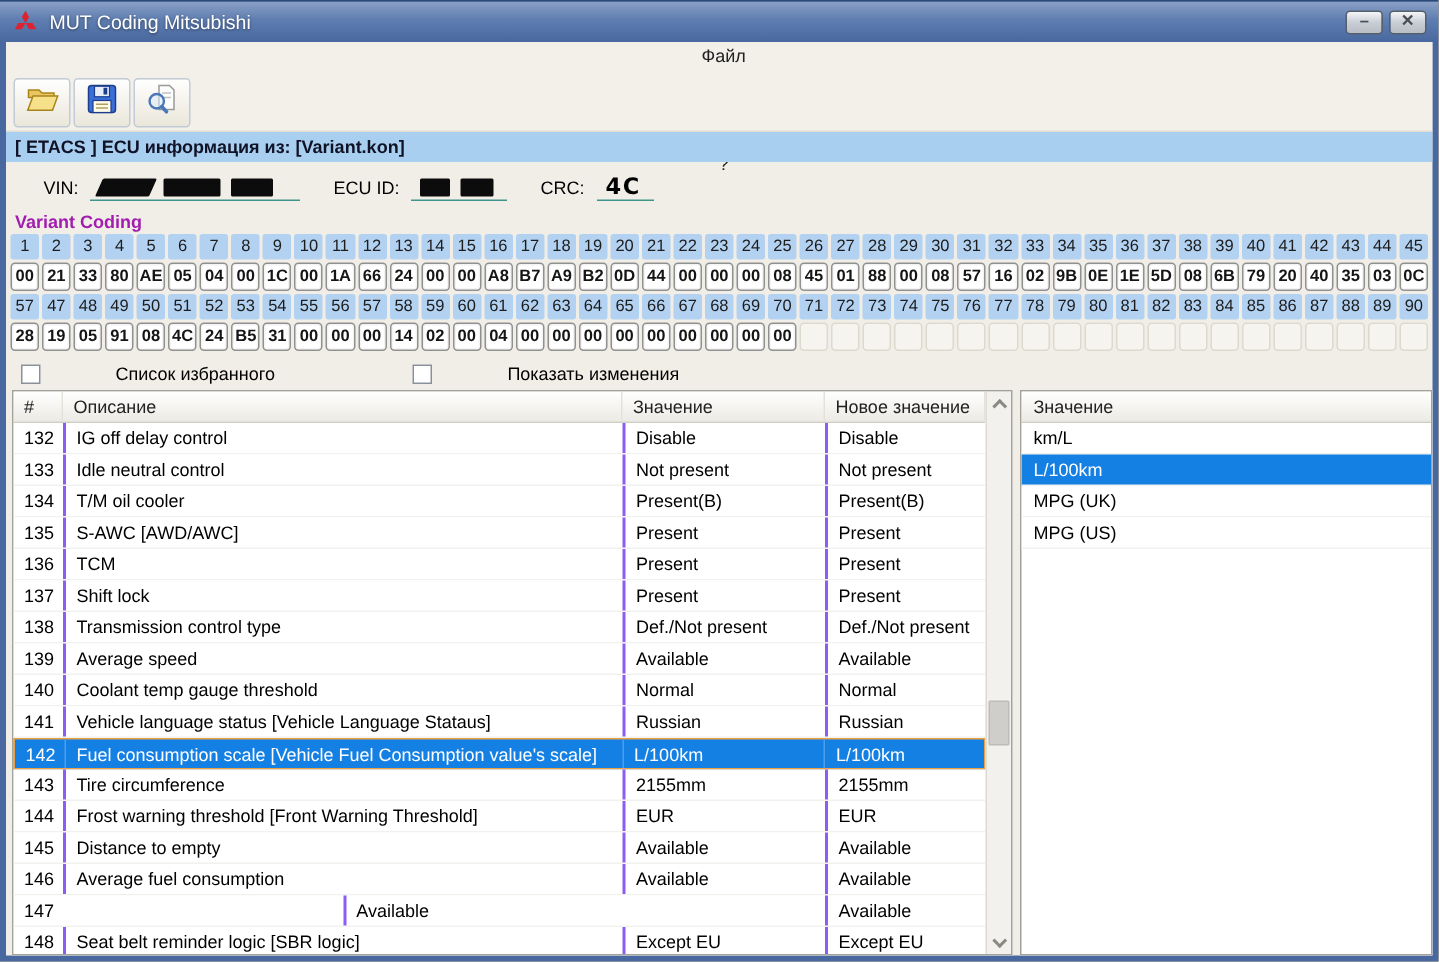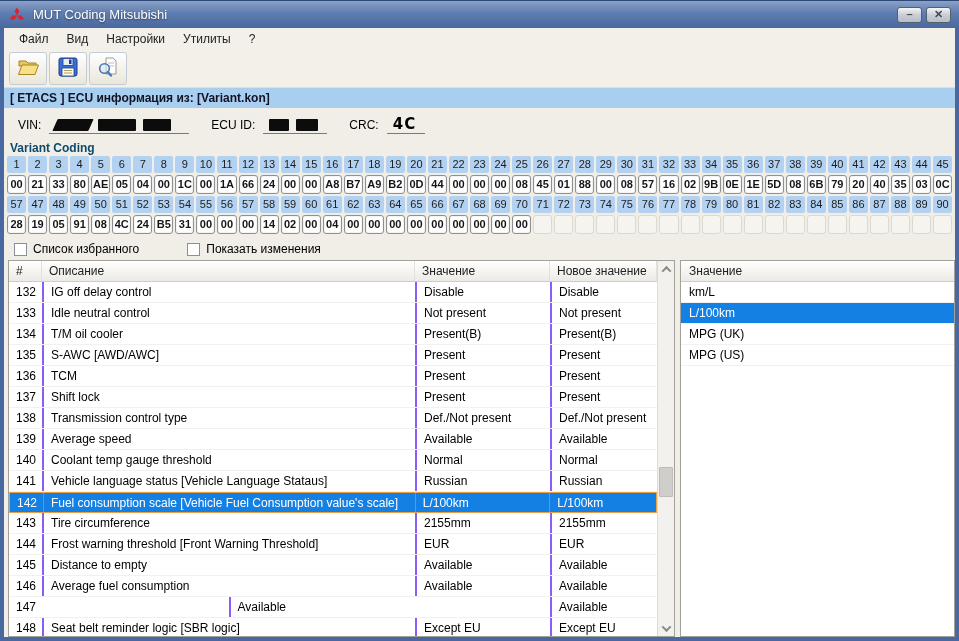--- a/index.html
+++ b/index.html
@@ -14,58 +14,58 @@
   .wtitle{color:#fff;font-size:13px;text-shadow:0 1px 2px rgba(0,0,0,.45);flex:1;}
   .winbtns{display:flex;gap:4px;}
   .winbtn{width:25px;height:16px;border:1px solid #55606f;border-radius:3px;
     background:linear-gradient(#f4f5f7,#c9cdd4 50%,#b8bdc6);color:#474c55;
     font-size:11px;font-weight:bold;display:flex;align-items:center;justify-content:center;line-height:1;}
 
   
   .client{position:absolute;top:28px;left:4px;right:4px;bottom:4px;background:#f0eee6;overflow:hidden;}
 
   .menubar{position:absolute;top:0;left:0;right:0;height:22px;background:#f2f0e9;
-    display:flex;align-items:center;padding-left:6px;font-size:12px;color:#222;}
+    display:flex;align-items:center;padding-left:6px;font-size:12px;color:#222;flex-direction:column;}
   .menu-item{padding:2px 9px;}
 
   .toolbar{position:absolute;top:22px;left:0;right:0;height:38px;background:#f2f0e9;
     display:flex;align-items:center;padding:0 5px;gap:2px;border-bottom:1px solid #e2dfd4;}
   .tbtn{width:38px;height:33px;border:1px solid #c2cbd6;border-radius:3px;
     background:linear-gradient(#ffffff,#eae6da);display:flex;align-items:center;justify-content:center;}
 
   .infobar{position:absolute;top:60px;left:0;right:0;height:20px;background:#a9cff0;
     font-size:12px;font-weight:bold;color:#101226;line-height:20px;padding-left:6px;}
 
   
   .vinrow{position:absolute;top:80px;left:0;right:0;height:33px;display:flex;align-items:center;
-    font-size:12px;color:#000;padding-left:14px;}
+    font-size:12px;color:#000;padding-left:25px;}
   .vlabel{margin-right:8px;}
   .uline{border-bottom:1px solid #3f9489;display:inline-flex;align-items:flex-end;height:18px;padding:0 6px 2px 6px;margin-right:22px;}
   .rblock{background:#0c0c0c;height:12px;border-radius:1px;margin-right:7px;}
   .rb1{width:36px;transform:skewX(-24deg);}
   .rb2{width:38px;}
   .rb3{width:28px;margin-right:0;}
   .rb4{width:20px;}
   .rb5{width:22px;margin-right:0;}
   .redtext{font-weight:900;font-size:15px;letter-spacing:1px;font-family:"DejaVu Sans",sans-serif;line-height:13px;}
 
-  .section-title{position:absolute;top:113px;left:6px;font-size:12px;font-weight:bold;color:#0c4a6e;}
+  .section-title{position:absolute;top:113px;left:6px;font-size:12px;font-weight:bold;color:#a21caf;}
 
   
   .grid{position:absolute;top:128px;left:3px;right:3px;}
   .grow{display:flex;gap:2px;margin-bottom:2px;}
   .icell{flex:1;background:#b3d2f2;color:#1c1c1c;font-size:11px;text-align:center;
     height:17px;line-height:17px;border-radius:2px;}
   .hcell{flex:1;background:#fff;border:1px solid #909090;border-radius:3px;color:#151515;
     font-size:11px;font-weight:bold;text-align:center;height:19px;line-height:17px;
     box-shadow:inset 0 0 0 1px #f4f4f4;}
   .ecell{flex:1;background:rgba(255,255,255,.38);border:1px solid #dcd9cf;border-radius:3px;height:19px;}
 
   
-  .filters{position:absolute;top:214px;left:10px;display:flex;align-items:center;font-size:12px;color:#000;}
+  .filters{position:absolute;top:214px;left:10px;display:flex;align-items:center;font-size:12px;color:#000;gap:44px;}
   .chk{width:13px;height:13px;background:#fff;border:1px solid #8a9099;margin-right:6px;}
   .filters .flabel{margin-right:48px;}
 
   
   .main{position:absolute;top:232px;left:0;right:0;bottom:0;}
   .tablebox{position:absolute;left:4px;top:0;width:667px;height:377px;border:1px solid #a2a29a;
     background:#fff;display:flex;overflow:hidden;}
   .tcols{width:648px;overflow:hidden;}
   .thead{display:flex;height:21px;background:linear-gradient(#ffffff,#eceae4);
     border-bottom:1px solid #cfcdc4;font-size:12px;color:#222;}

